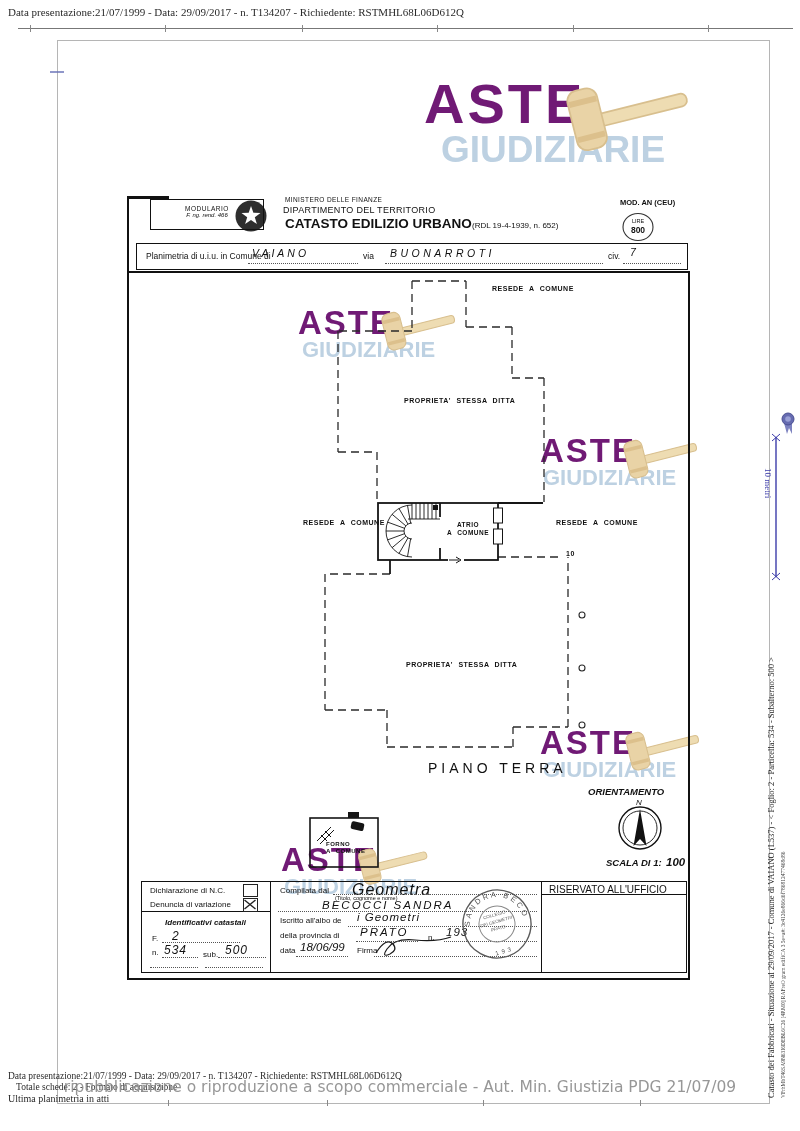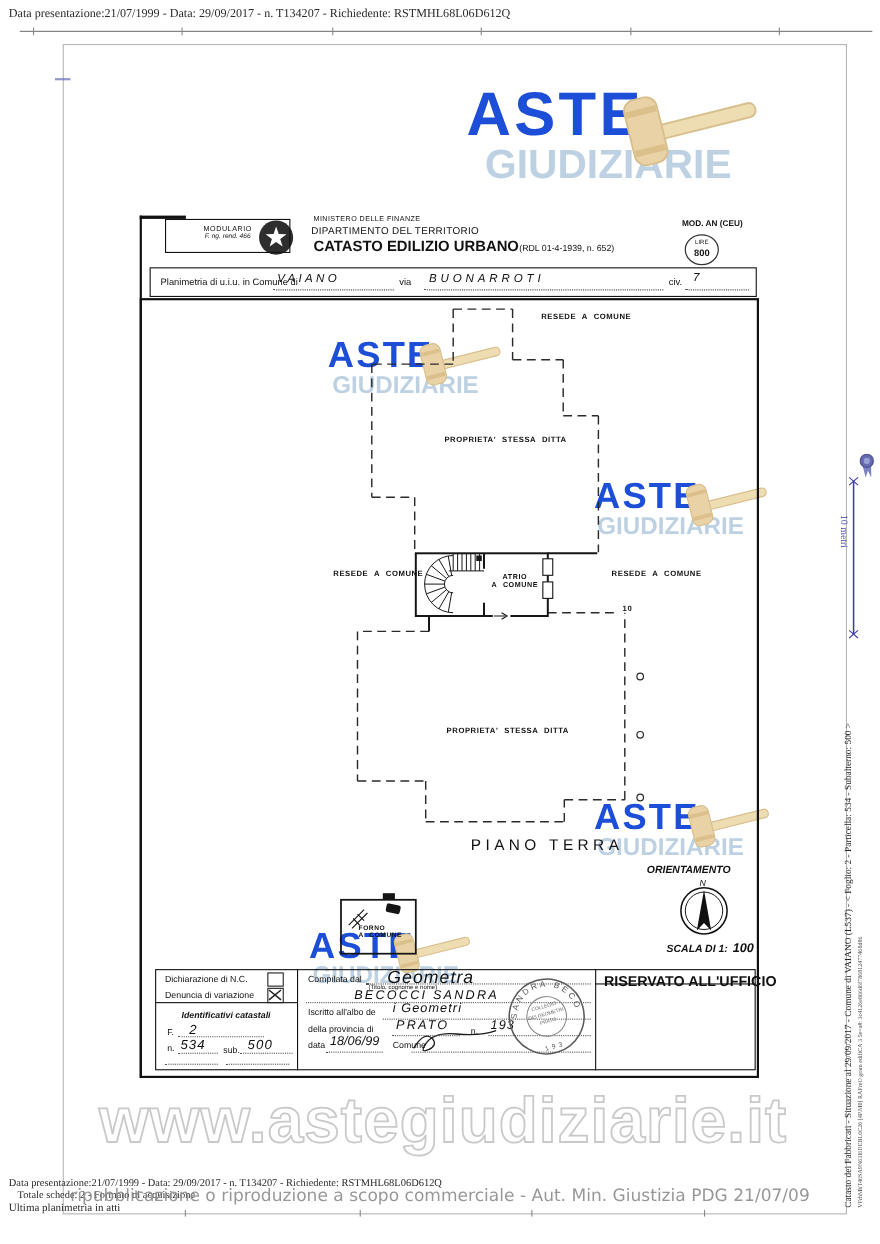--- a/index.html
+++ b/index.html
@@ -5,21 +5,21 @@
   html,body{margin:0;padding:0;background:#fff;}
   #page{position:relative;width:800px;height:1131px;background:#fff;overflow:hidden;
         font-family:"Liberation Sans",sans-serif;}
   .abs{position:absolute;}
   .ser{font-family:"Liberation Serif",serif;color:#2a2a2a;white-space:nowrap;}
   .prt{font-family:"Liberation Sans",sans-serif;color:#111;white-space:nowrap;}
   .hw{font-family:Liberation Sans, sans-serif;font-style:italic;color:#101010;white-space:nowrap;}
   .planlbl{font-family:"Liberation Sans",sans-serif;font-weight:bold;font-size:7px;
            letter-spacing:.5px;word-spacing:3px;color:#111;white-space:nowrap;}
   .dot{border-bottom:1.3px dotted #555;height:1px;}
-  .wm{color:#1d4ed8;font-family:"Liberation Sans",sans-serif;font-weight:bold;line-height:1;
+  .wm{color:#701a75;font-family:"Liberation Sans",sans-serif;font-weight:bold;line-height:1;
       white-space:nowrap;z-index:1;}
   .wm2{color:#bdd1e2;}
   .frame-tick{width:1px;height:7px;background:#888;}
   .btick{width:1px;height:6px;background:#888;}
   .urlwm{color:rgba(255,255,255,0.12);-webkit-text-stroke:1.6px #c9c9c9;
          font-weight:bold;letter-spacing:1px;white-space:nowrap;z-index:2;}
   .vtext{transform-origin:left top;transform:rotate(-90deg);white-space:nowrap;}
   .vdown{writing-mode:vertical-rl;white-space:nowrap;}
   .copyr{width:800px;text-align:center;color:#8c8c8c;font-family:"DejaVu Sans",sans-serif;
          font-size:15.5px;z-index:6;opacity:.9;white-space:nowrap;}
@@ -82,36 +82,35 @@
   <svg class="abs" style="left:619px;top:726px;z-index:1" width="85" height="50" viewBox="0 0 120 70">
       <use href="#gavel"></use>
     </svg>
 
   <div class="abs wm" style="left:281px;top:843px;font-size:33px;letter-spacing:2px">ASTE</div>
   <div class="abs wm wm2" style="left:284px;top:876px;font-size:22px">GIUDIZIARIE</div>
   <svg class="abs" style="left:352px;top:843px;z-index:1" width="80" height="47" viewBox="0 0 120 70">
       <use href="#gavel"></use>
     </svg>
 
-  <div class="abs urlwm" style="left:90px;top:985px;font-size:58px;font-family:'Liberation Sans',sans-serif">www.astegiudiziarie.it</div>
 
   <div class="abs" style="left:127px;top:196px;width:2px;height:784px;background:#111;z-index:3"></div>
   <div class="abs" style="left:127px;top:196px;width:42px;height:2.5px;background:#111;z-index:3"></div>
   <div class="abs" style="left:127px;top:271px;width:563px;height:709px;border:2px solid #111;box-sizing:border-box;z-index:3"></div>
   <div class="abs box" style="left:136px;top:243px;width:550px;height:25px;z-index:3"></div>
 
   <div class="abs box" style="left:150px;top:199px;width:112px;height:29px;z-index:4">
     <div class="prt" style="text-align:center;font-size:6.5px;margin-top:5px;letter-spacing:.5px">MODULARIO</div>
     <div class="hw" style="text-align:center;font-size:6px;font-style:italic">F. ng. rend. 466</div>
   </div>
 
   <div class="abs prt" style="left:285px;top:196px;font-size:6.5px;letter-spacing:.4px;z-index:4">MINISTERO DELLE FINANZE</div>
   <div class="abs prt" style="left:283px;top:205px;font-size:9px;letter-spacing:.3px;z-index:4">DIPARTIMENTO DEL TERRITORIO</div>
   <div class="abs prt" style="left:285px;top:216px;font-size:13.5px;font-weight:bold;z-index:4">CATASTO EDILIZIO URBANO</div>
-  <div class="abs prt" style="left:472px;top:221px;font-size:8px;z-index:4">(RDL 01-4-1939, n. 652)</div>
+  <div class="abs prt" style="left:472px;top:221px;font-size:8px;z-index:4">(RDL 19-4-1939, n. 652)</div>
 
   <div class="abs prt" style="left:620px;top:198px;font-size:7.5px;font-weight:bold;z-index:4">MOD. AN (CEU)</div>
   <div class="abs prt" style="left:629px;top:218px;font-size:5.5px;z-index:5;width:18px;text-align:center">LIRE</div>
   <div class="abs prt" style="left:629px;top:225px;font-size:8.5px;font-weight:bold;z-index:5;width:18px;text-align:center">800</div>
 
   <div class="abs prt" style="left:146px;top:251px;font-size:8.5px;z-index:4">Planimetria di u.i.u. in Comune di</div>
   <div class="abs hw" style="left:252px;top:247px;font-size:10.5px;letter-spacing:3px;z-index:4">VAIANO</div>
   <div class="abs dot" style="left:248px;top:262px;width:110px;z-index:4"></div>
   <div class="abs prt" style="left:363px;top:251px;font-size:8.5px;z-index:4">via</div>
   <div class="abs hw" style="left:390px;top:247px;font-size:10.5px;letter-spacing:3.5px;z-index:4">BUONARROTI</div>
@@ -246,25 +245,25 @@
   <div class="abs hw" style="left:357px;top:911px;font-size:11.5px;letter-spacing:1px;z-index:4">i Geometri</div>
   <div class="abs dot" style="left:348px;top:925px;width:189px;z-index:4"></div>
   <div class="abs prt" style="left:280px;top:931px;font-size:8px;z-index:4">della provincia di</div>
   <div class="abs hw" style="left:360px;top:926px;font-size:11.5px;letter-spacing:2px;z-index:4">PRATO</div>
   <div class="abs prt" style="left:428px;top:933px;font-size:8px;z-index:4">n.</div>
   <div class="abs hw" style="left:446px;top:926px;font-size:11.5px;letter-spacing:1px;z-index:4">193</div>
   <div class="abs dot" style="left:356px;top:940px;width:62px;z-index:4"></div>
   <div class="abs dot" style="left:444px;top:940px;width:93px;z-index:4"></div>
   <div class="abs prt" style="left:280px;top:946px;font-size:8px;z-index:4">data</div>
   <div class="abs hw" style="left:300px;top:941px;font-size:11.5px;z-index:4">18/06/99</div>
-  <div class="abs prt" style="left:357px;top:946px;font-size:8px;z-index:4">Comune</div>
+  <div class="abs prt" style="left:357px;top:946px;font-size:8px;z-index:4">Firma</div>
   <div class="abs dot" style="left:296px;top:955px;width:52px;z-index:4"></div>
   <div class="abs dot" style="left:374px;top:955px;width:163px;z-index:4"></div>
 
-  <div class="abs prt" style="left:549px;top:884px;font-size:13px;font-weight:bold;z-index:4">RISERVATO ALL'UFFICIO</div>
+  <div class="abs prt" style="left:549px;top:884px;font-size:10px;font-weight:normal;z-index:4">RISERVATO ALL'UFFICIO</div>
   <div class="abs" style="left:541px;top:894px;width:146px;height:1px;background:#111;z-index:4"></div>
 
   <svg class="abs" style="left:455px;top:882px;z-index:4;transform:rotate(-16deg)" width="84" height="84" viewBox="0 0 84 84">
     <defs>
         <path id="stArc" d="M42,42 m-27,0 a27,27 0 1 1 54,0"></path>
       </defs>
     <circle cx="42" cy="42" r="34" stroke="#5a5a5a" stroke-width="1.4" fill="none"></circle>
     <circle cx="42" cy="42" r="18" stroke="#8a8a8a" stroke-width="1" fill="none"></circle>
     <text font-size="7.5" fill="#555" letter-spacing="2.5"><textPath href="#stArc" startOffset="6%">SANDRA BECOCCI</textPath></text>
     <text x="42" y="34" font-size="4.5" fill="#666" text-anchor="middle">COLLEGIO</text>

